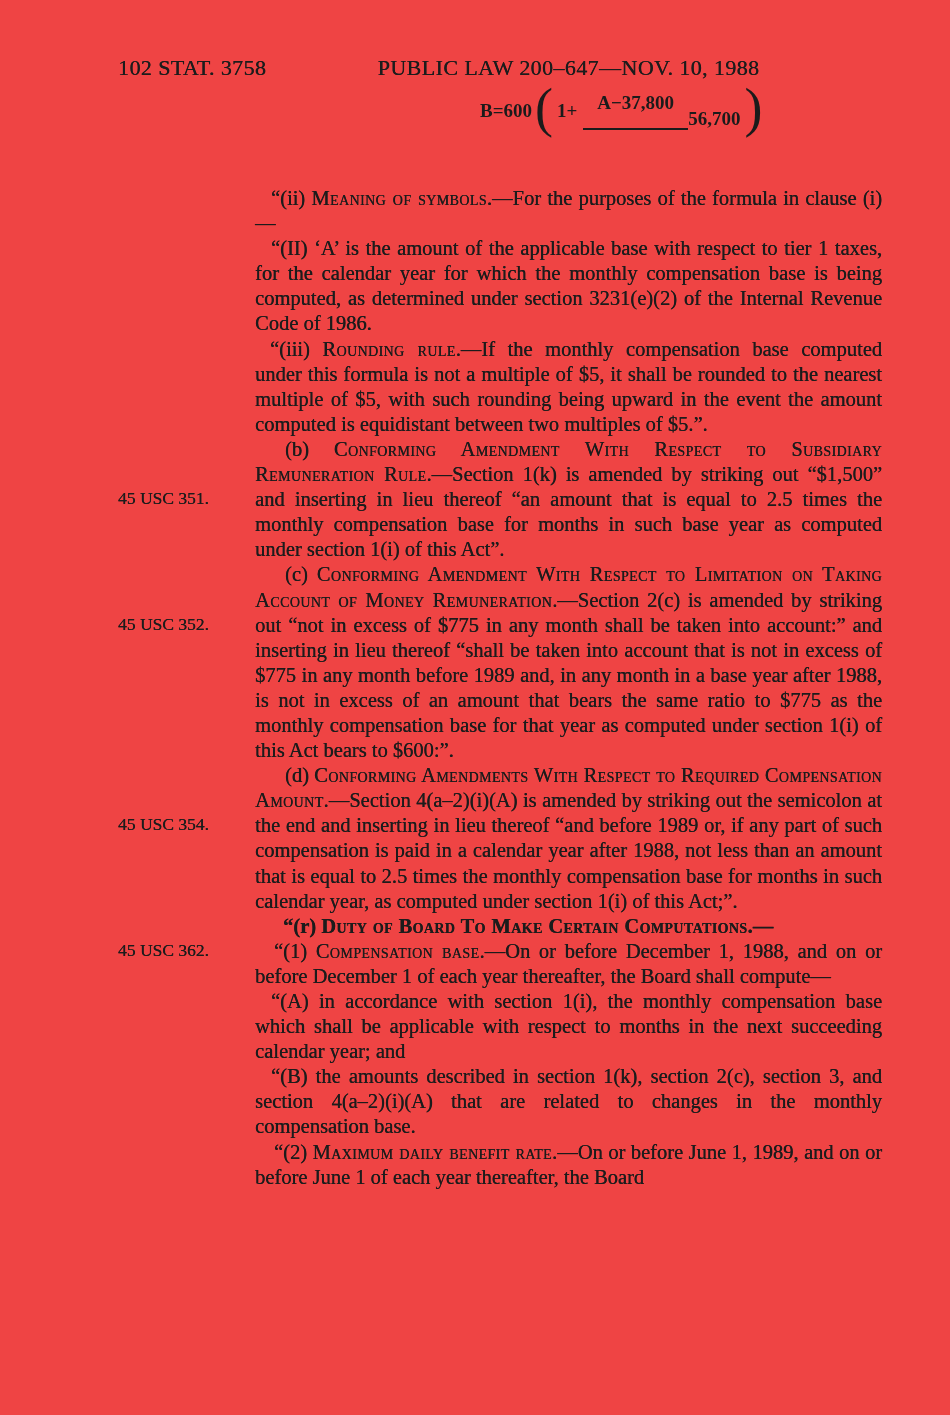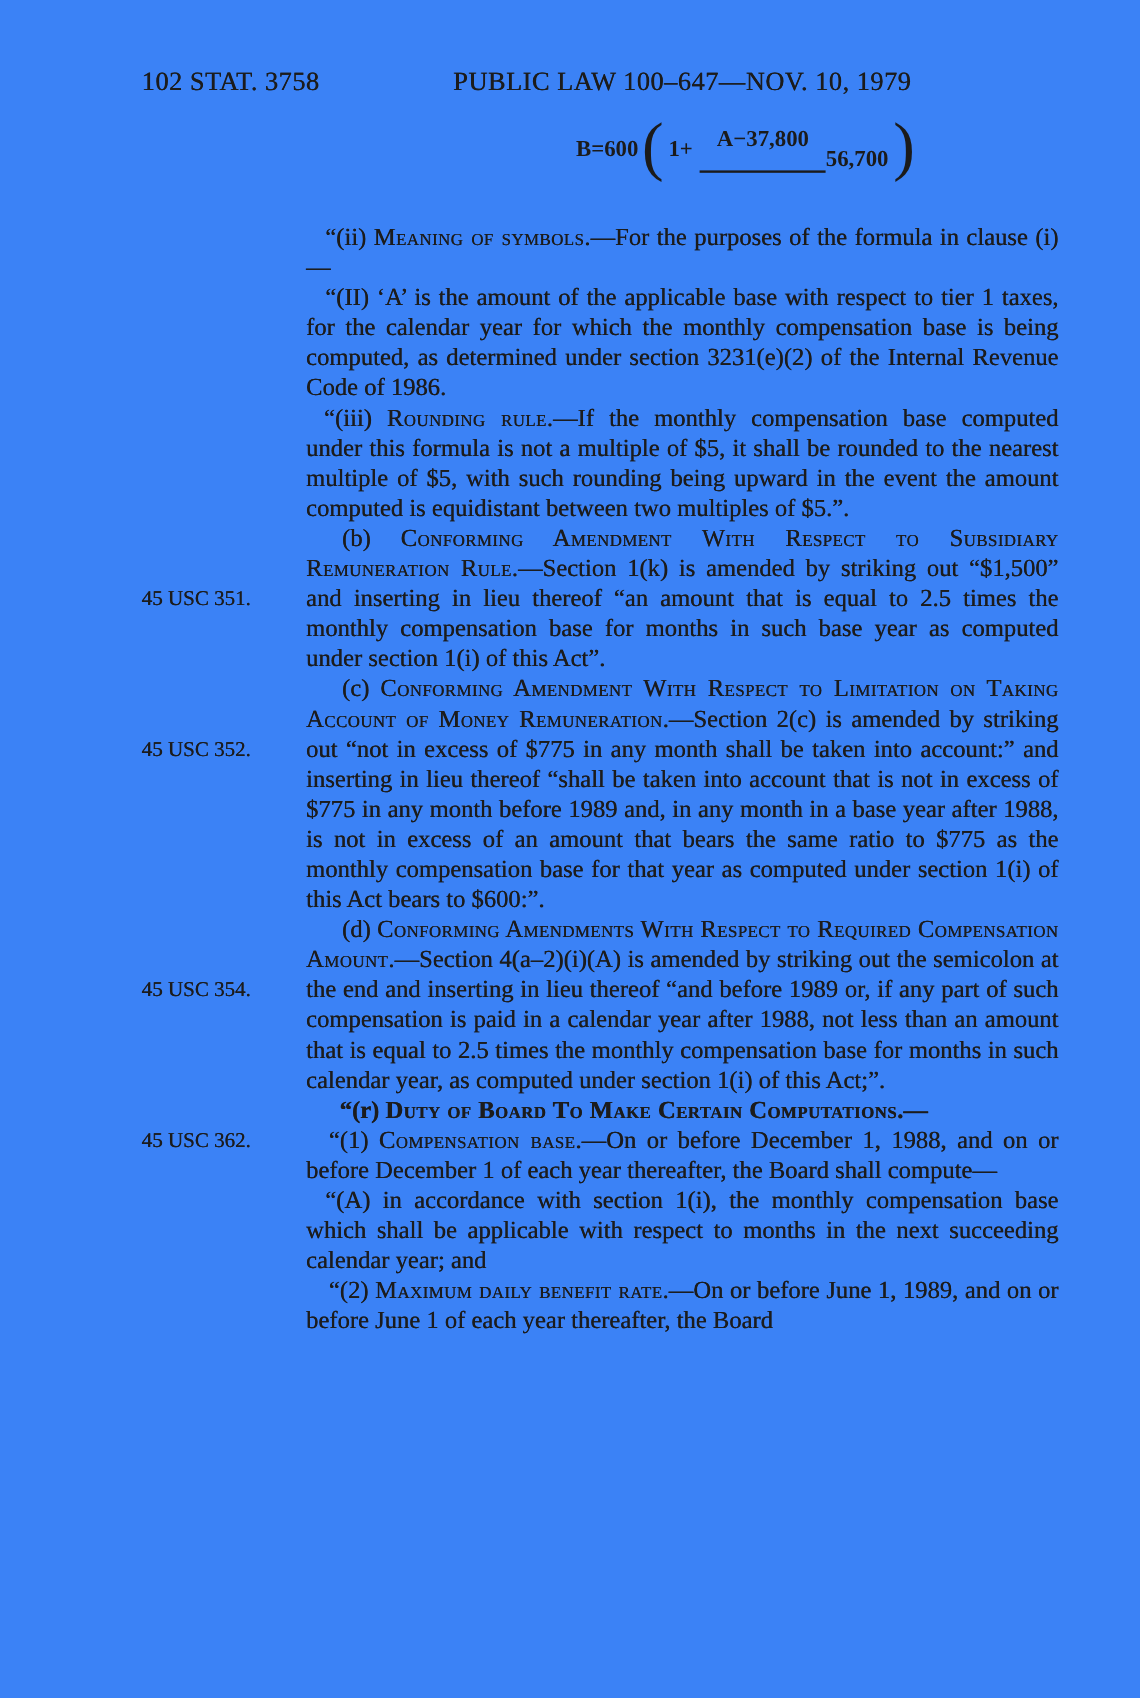--- a/index.html
+++ b/index.html
@@ -7,41 +7,41 @@
     padding: 0;
     width: 950px;
     height: 1415px;
     overflow: hidden;
     background: #f5f5f3;
   }
   .page {
     position: relative;
     width: 950px;
     height: 1415px;
-    background: #3b82f6;
+    background: #ef4444;
     font-family: "Liberation Serif", serif;
     color: #1c1c1c;
   }
   
   .running-head { position: absolute; top: 55px; left: 0; right: 0; height: 30px; }
   .stat-no {
     position: absolute; left: 118px; top: 0;
     font-size: 22px; letter-spacing: 0.4px;
     text-shadow: 0.3px 0 0 #1c1c1c;
     white-space: nowrap;
   }
   .law-title {
     position: absolute; left: 255px; width: 627px; top: 0;
     text-align: center; font-size: 22px; letter-spacing: 0.4px;
     text-shadow: 0.3px 0 0 #1c1c1c;
     white-space: nowrap;
   }
   
   .formula {
-    position: absolute; top: 98px; left: 480px;
+    position: absolute; top: 84px; left: 480px;
     display: flex; align-items: center;
     font-weight: bold; font-size: 19px;
     color: #1b1b1b;
   }
   .formula .lhs { margin-right: 2px; }
   .formula .paren {
     font-weight: 400; font-size: 54px; line-height: 1;
     transform: scaleY(1.02); position: relative; top: -3px;
     margin: 0 1px;
   }
@@ -73,21 +73,21 @@
     white-space: nowrap;
   }
 </style>
 </head>
 <body>
 
 <div class="page" id="page">
 
   <div class="running-head">
     <span class="stat-no">102 STAT. 3758</span>
-    <span class="law-title">PUBLIC LAW 100–647—NOV. 10, 1979</span>
+    <span class="law-title">PUBLIC LAW 200–647—NOV. 10, 1988</span>
   </div>
 
   <div class="formula">
     <span class="lhs">B=600</span>
     <span class="paren">(</span>
     <span class="oneplus">1+</span>
     <span class="frac">
       <span class="num">A−37,800</span>
       <span class="den">56,700</span>
     </span>
@@ -97,20 +97,21 @@
   <div class="doc-body" id="doc-body">
       <p class="lvl-clause2"><span>“(ii) </span><span class="sc">Meaning of symbols</span><span>.—For the purposes of the formula in clause (i)—</span></p>
       <p class="lvl-subitem"><span>“(II) ‘A’ is the amount of the applicable base with respect to tier 1 taxes, for the calendar year for which the monthly compensation base is being computed, as determined under section 3231(e)(2) of the Internal Revenue Code of 1986.</span></p>
       <p class="lvl-clause1"><span>“(iii) </span><span class="sc">Rounding rule</span><span>.—If the monthly compensation base computed under this formula is not a multiple of $5, it shall be rounded to the nearest multiple of $5, with such rounding being upward in the event the amount computed is equidistant between two multiples of $5.”.</span></p>
       <p class="lvl-sub"><span>(b) </span><span class="sc">Conforming Amendment With Respect to Subsidiary Remuneration Rule</span><span>.—Section 1(k) is amended by striking out “$1,500” and inserting in lieu thereof “an amount that is equal to 2.5 times the monthly compensation base for months in such base year as computed under section 1(i) of this Act”.</span></p>
       <p class="lvl-sub"><span>(c) </span><span class="sc">Conforming Amendment With Respect to Limitation on Taking Account of Money Remuneration</span><span>.—Section 2(c) is amended by striking out “not in excess of $775 in any month shall be taken into account:” and inserting in lieu thereof “shall be taken into account that is not in excess of $775 in any month before 1989 and, in any month in a base year after 1988, is not in excess of an amount that bears the same ratio to $775 as the monthly compensation base for that year as computed under section 1(i) of this Act bears to $600:”.</span></p>
       <p class="lvl-sub"><span>(d) </span><span class="sc">Conforming Amendments With Respect to Required Compensation Amount</span><span>.—Section 4(a–2)(i)(A) is amended by striking out the semicolon at the end and inserting in lieu thereof “and before 1989 or, if any part of such compensation is paid in a calendar year after 1988, not less than an amount that is equal to 2.5 times the monthly compensation base for months in such calendar year, as computed under section 1(i) of this Act;”.</span></p>
       <p class="lvl-r"><span>“(r) </span><span class="sc">Duty of Board To Make Certain Computations</span><span>.—</span></p>
       <p class="lvl-num"><span>“(1) </span><span class="sc">Compensation base</span><span>.—On or before December 1, 1988, and on or before December 1 of each year thereafter, the Board shall compute—</span></p>
       <p class="lvl-alpha"><span>“(A) in accordance with section 1(i), the monthly compensation base which shall be applicable with respect to months in the next succeeding calendar year; and</span></p>
+      <p class="lvl-alpha"><span>“(B) the amounts described in section 1(k), section 2(c), section 3, and section 4(a–2)(i)(A) that are related to changes in the monthly compensation base.</span></p>
       <p class="lvl-num"><span>“(2) </span><span class="sc">Maximum daily benefit rate</span><span>.—On or before June 1, 1989, and on or before June 1 of each year thereafter, the Board</span></p>
     </div>
 
   <div id="margin-notes">
       <div class="margin-note" style="top: 489px;">45 USC 351.</div>
       <div class="margin-note" style="top: 615px;">45 USC 352.</div>
       <div class="margin-note" style="top: 815px;">45 USC 354.</div>
       <div class="margin-note" style="top: 941px; text-align: center;">45 USC 362.</div>
     </div>
 

